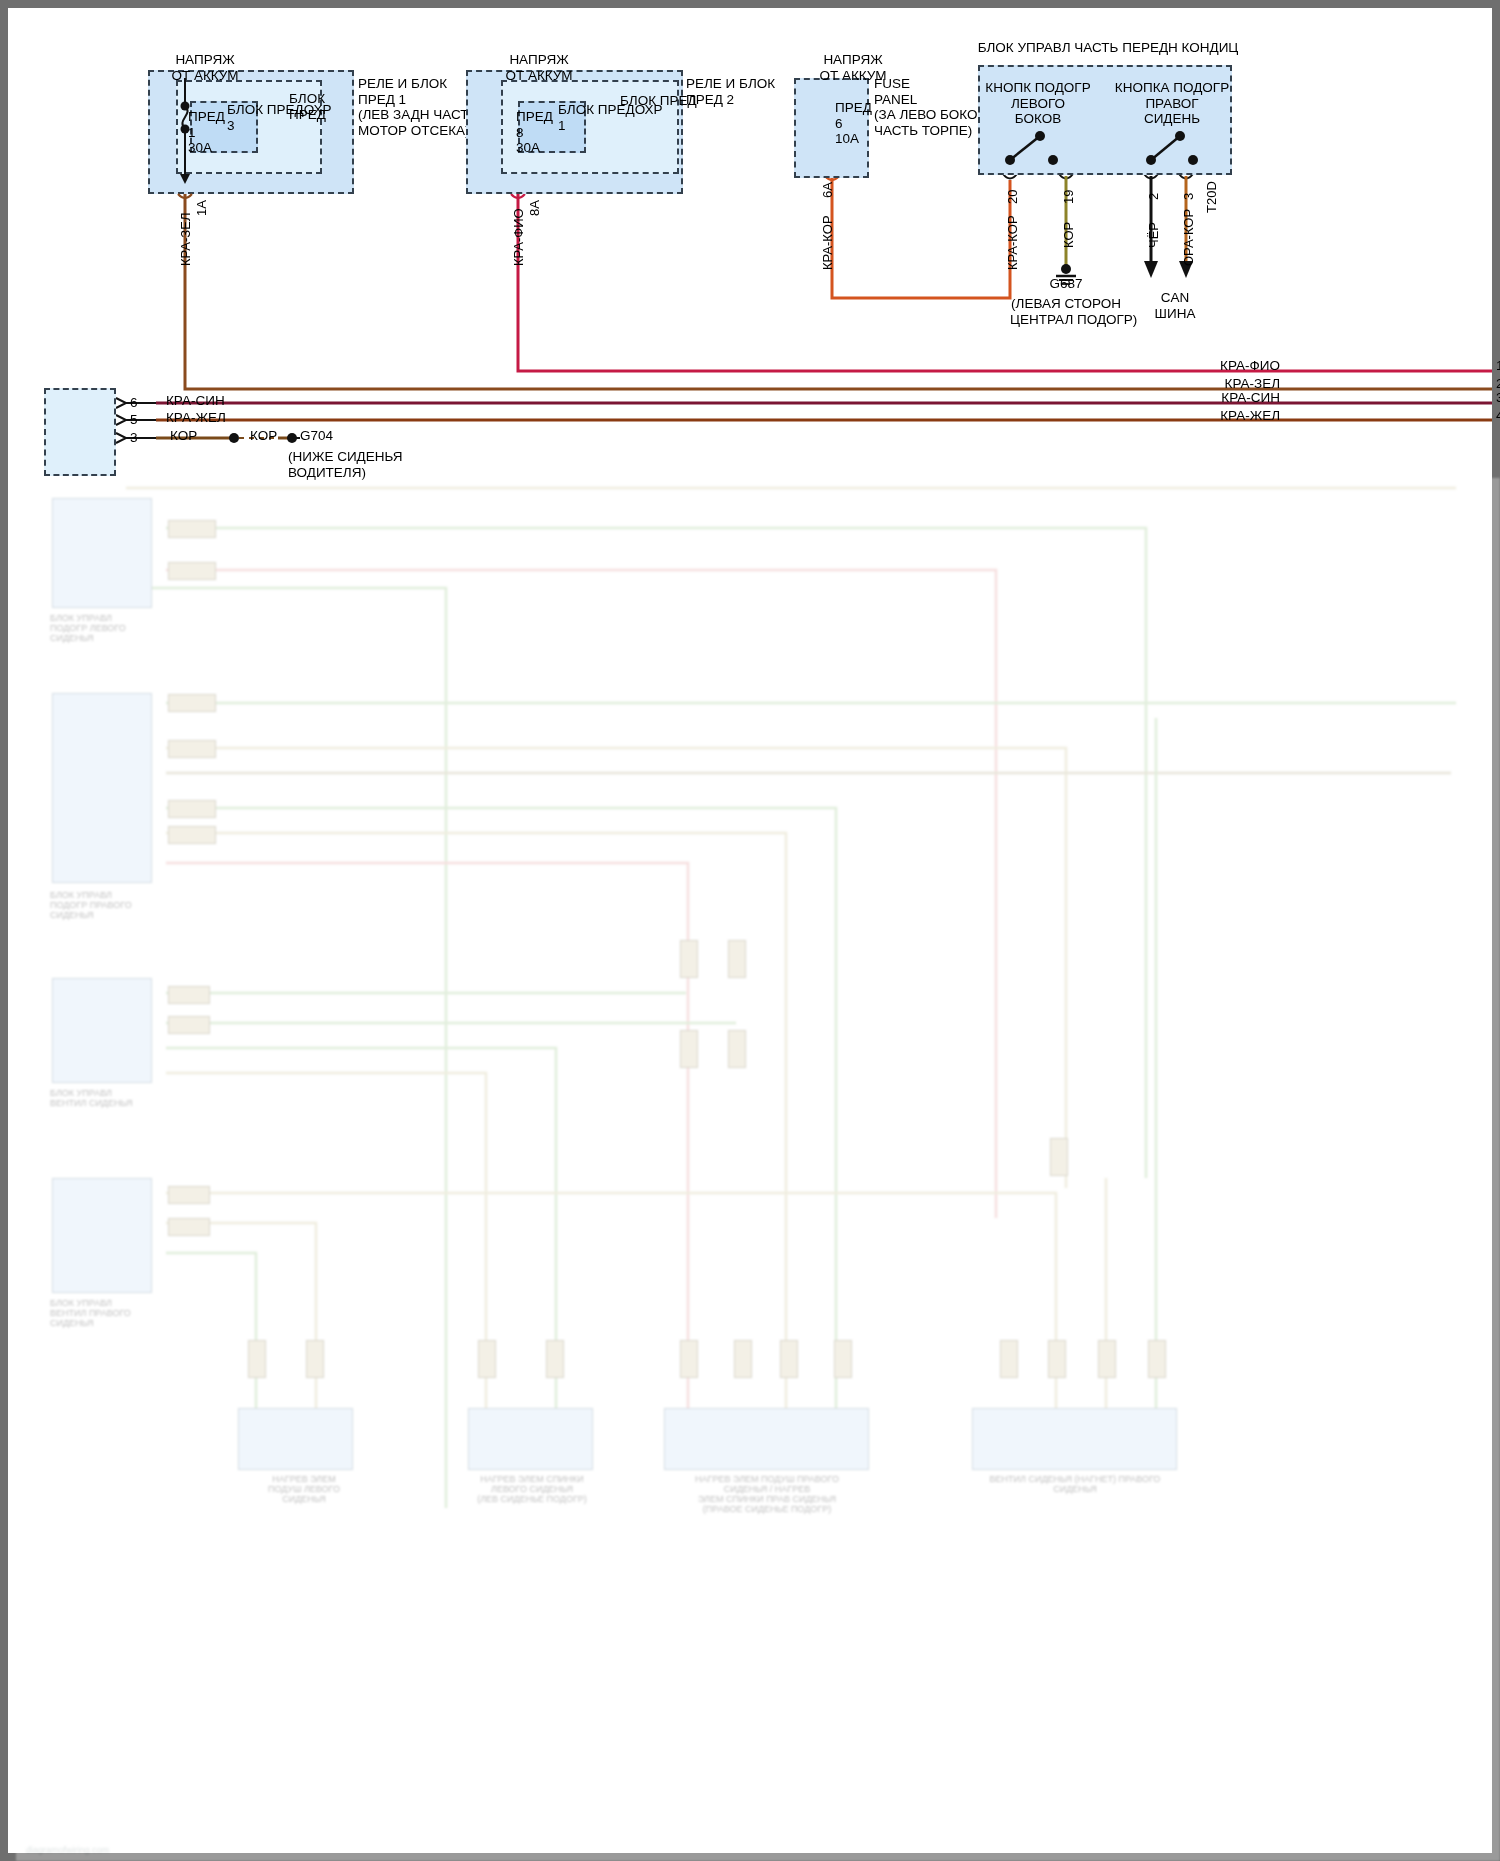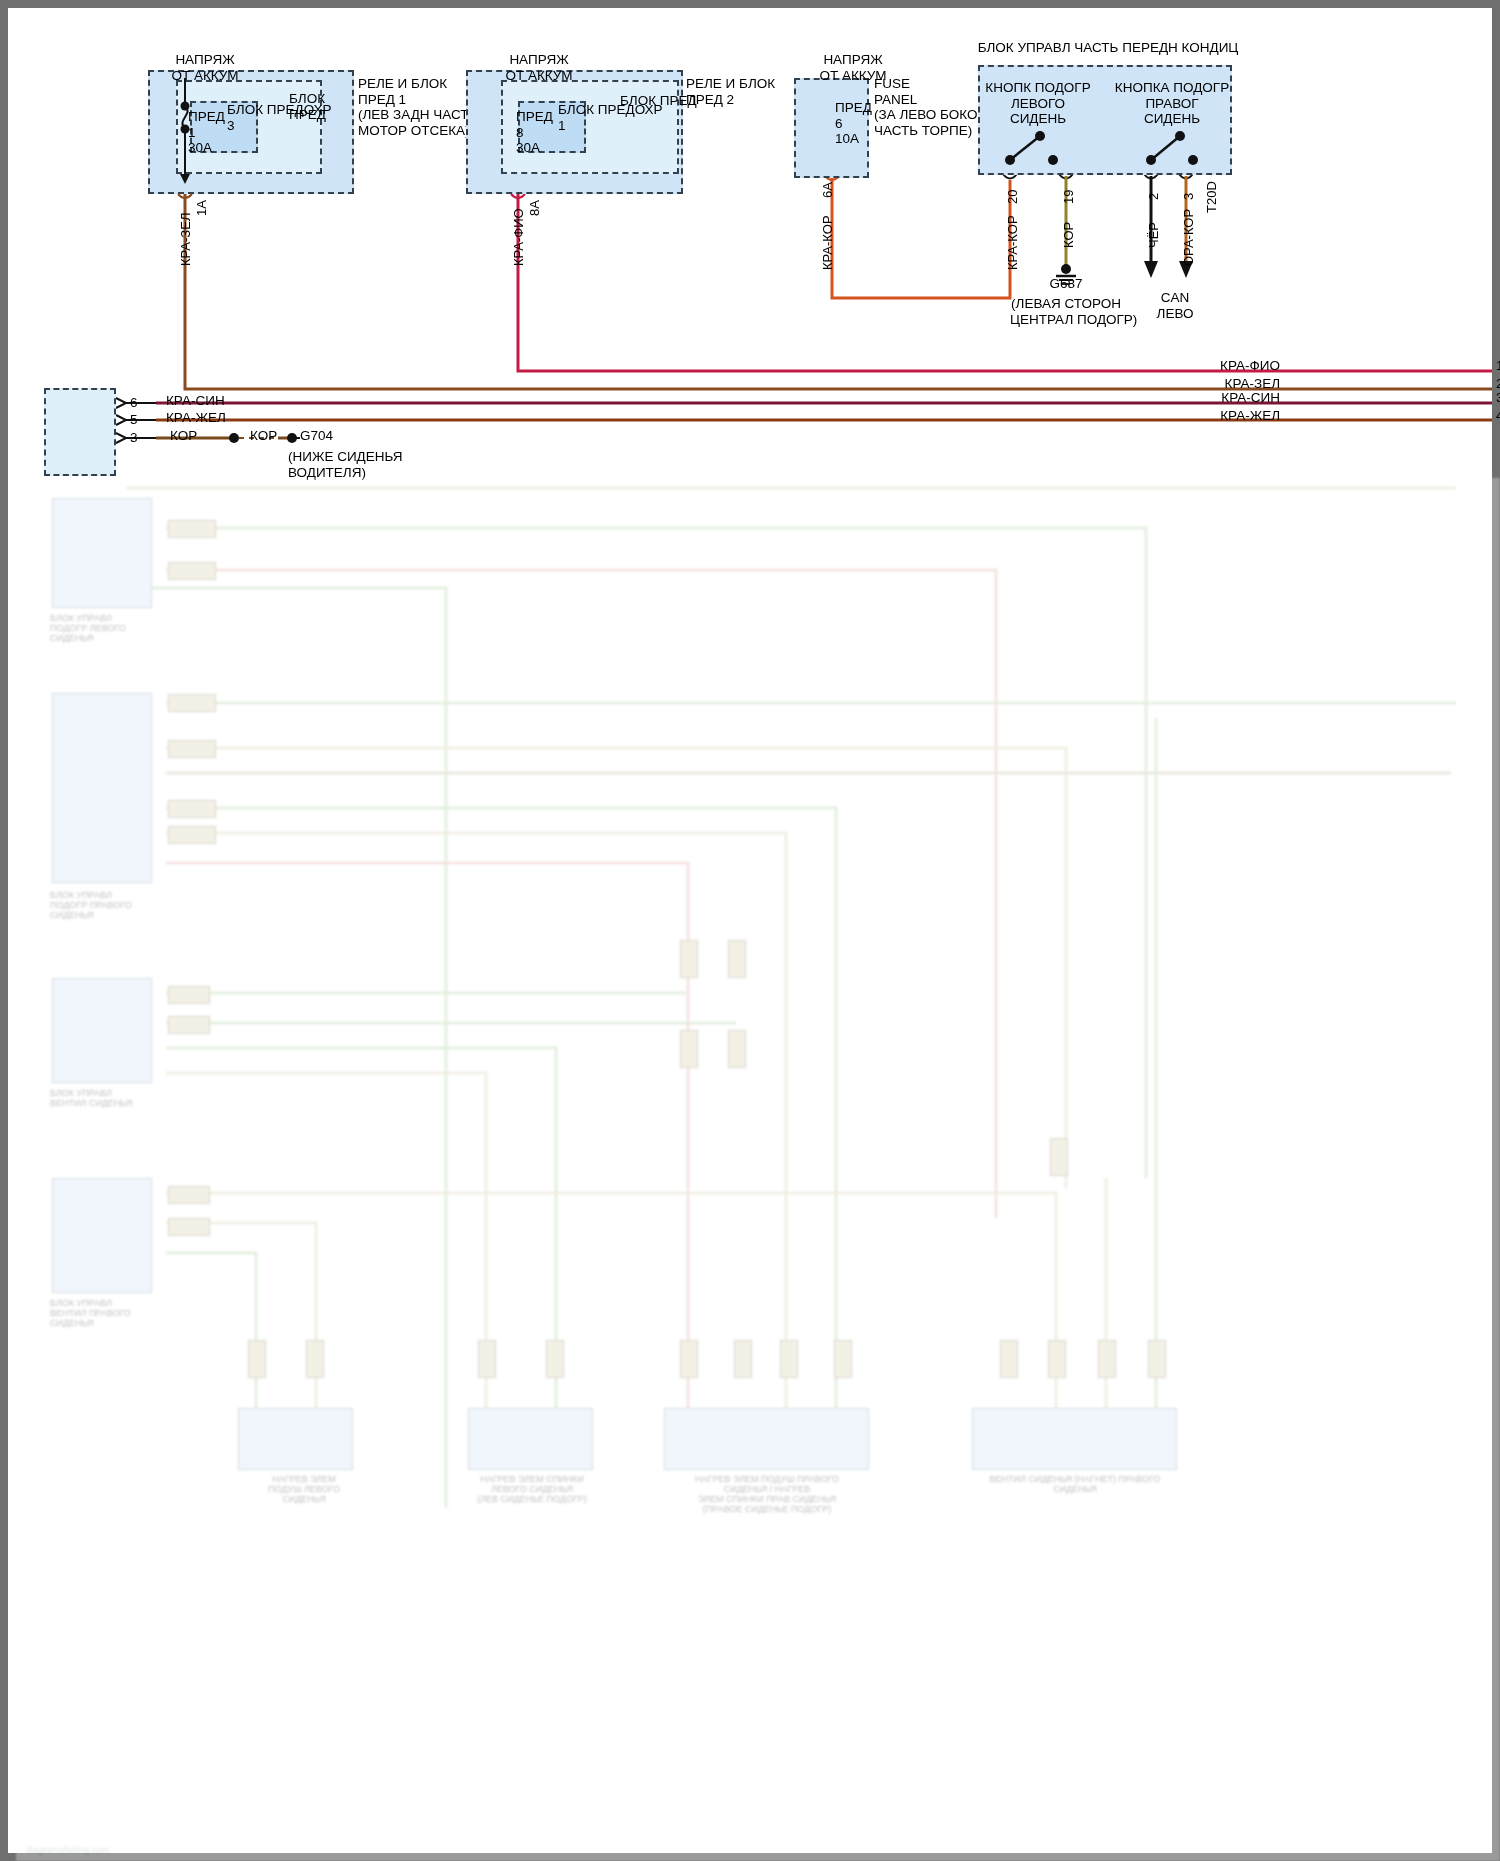--- a/index.html
+++ b/index.html
@@ -156,21 +156,21 @@
 6
 10A</div>
 
   <div class="vlbl" style="left:812px;top:190px;">6A</div>
   <div class="vlbl" style="left:812px;top:262px;">КРА-КОР</div>
 
   <div class="blk" style="left:970px;top:57px;width:254px;height:110px;"></div>
   <div class="lbl c" style="left:930px;top:32px;width:340px;">БЛОК УПРАВЛ ЧАСТЬ ПЕРЕДН КОНДИЦ</div>
   <div class="lbl c" style="left:974px;top:72px;width:112px;">КНОПК ПОДОГР
 ЛЕВОГО
-СИДЕНЬ</div>
+БОКОВ</div>
   <div class="lbl c" style="left:1104px;top:72px;width:120px;">КНОПКА ПОДОГР
 ПРАВОГ
 СИДЕНЬ</div>
 
   <svg width="1484" height="470" style="pointer-events:none;">
 
     <line x1="1002" y1="152" x2="1032" y2="128" stroke="#111" stroke-width="2.5"></line>
     <circle cx="1002" cy="152" r="5" fill="#111"></circle>
     <circle cx="1032" cy="128" r="5" fill="#111"></circle>
     <circle cx="1045" cy="152" r="5" fill="#111"></circle>
@@ -188,21 +188,21 @@
   <div class="vlbl" style="left:1053px;top:240px;">КОР</div>
 
   <div class="vlbl" style="left:1138px;top:192px;">2</div>
   <div class="vlbl" style="left:1138px;top:240px;">ЧЁР</div>
 
   <div class="vlbl" style="left:1173px;top:192px;">3</div>
   <div class="vlbl" style="left:1173px;top:258px;">ОРА-КОР</div>
 
   <div class="vlbl" style="left:1196px;top:205px;">T20D</div>
   <div class="lbl c" style="left:1122px;top:282px;width:90px;">CAN
-ЛЕВО</div>
+ШИНА</div>
 
   <div class="lbl c" style="left:1012px;top:268px;width:92px;">G687</div>
   <div class="lbl c" style="left:1002px;top:288px;width:112px;">(ЛЕВАЯ СТОРОН
 ЦЕНТРАЛ ПОДОГР)</div>
 
   <div class="blk light" style="left:36px;top:380px;width:72px;height:88px;border-width:2px;"></div>
 
   <div class="lbl" style="left:122px;top:387px;width:20px;">6</div>
   <div class="lbl" style="left:158px;top:385px;width:90px;">КРА-СИН</div>
 

